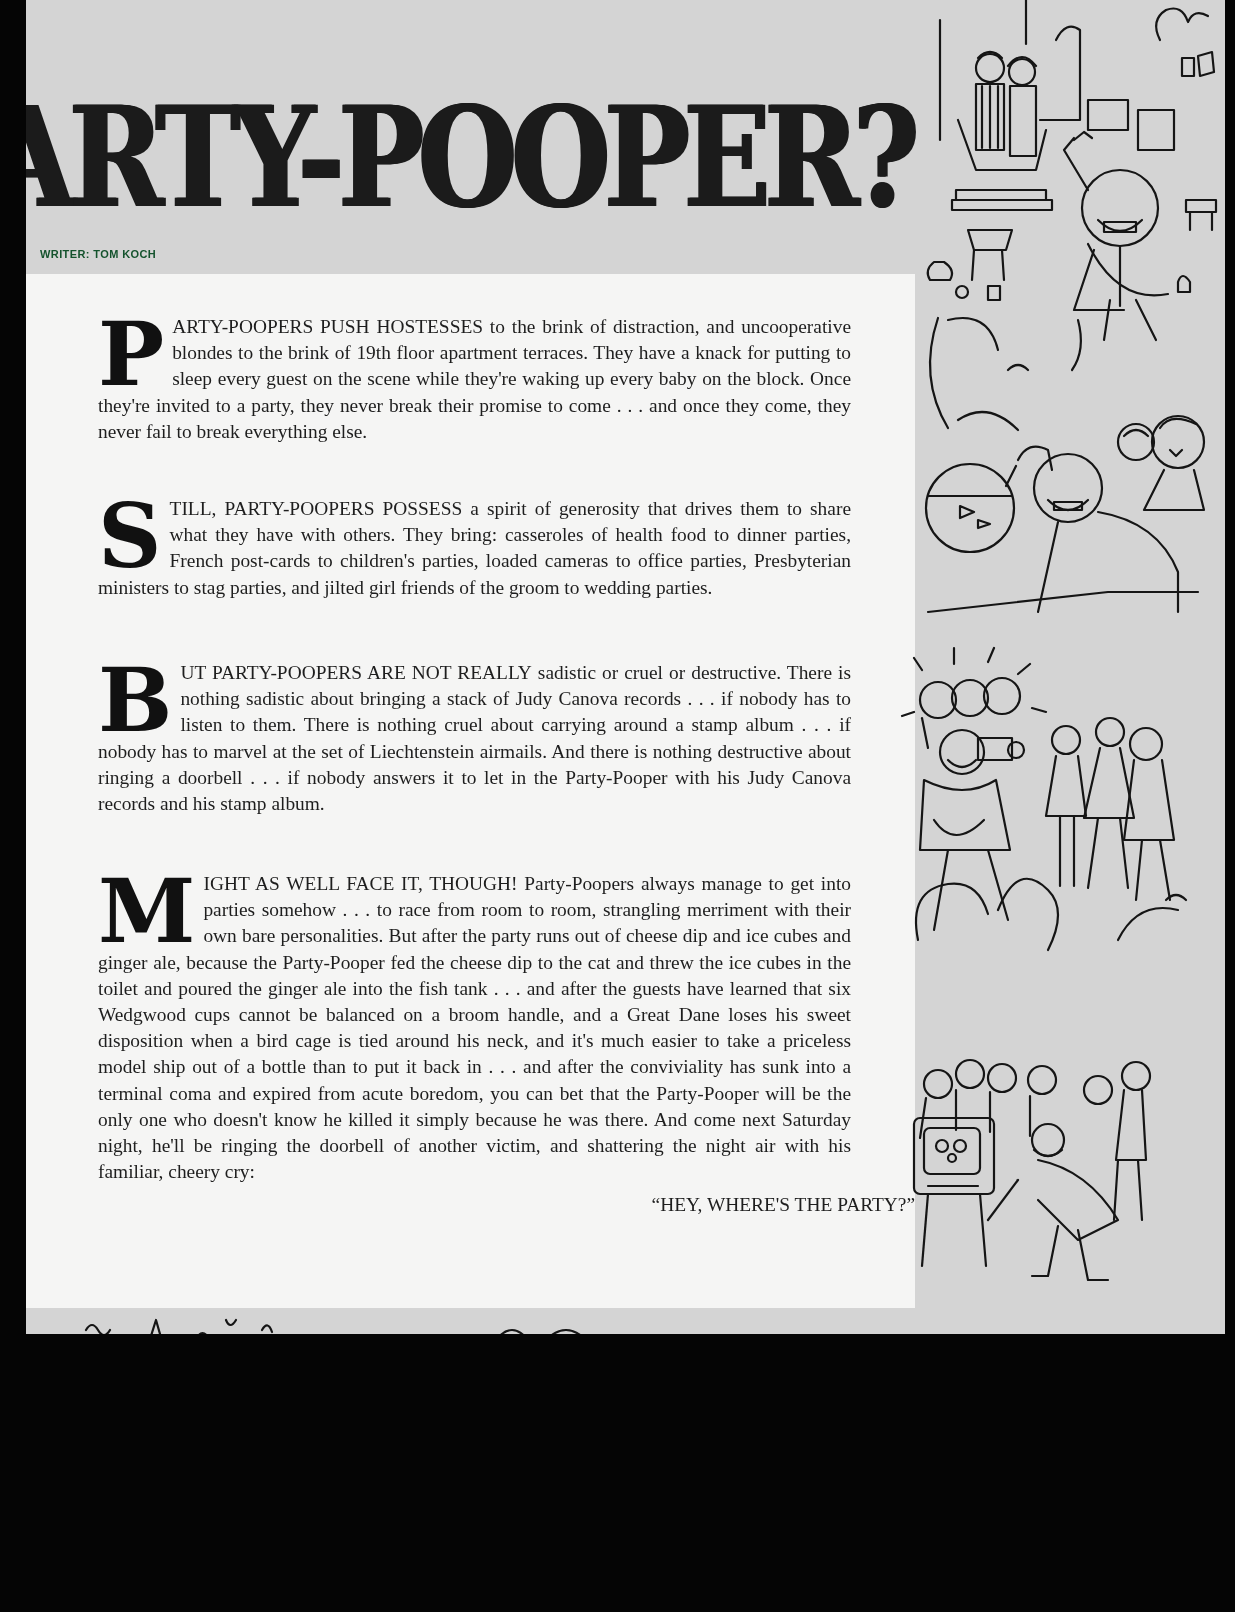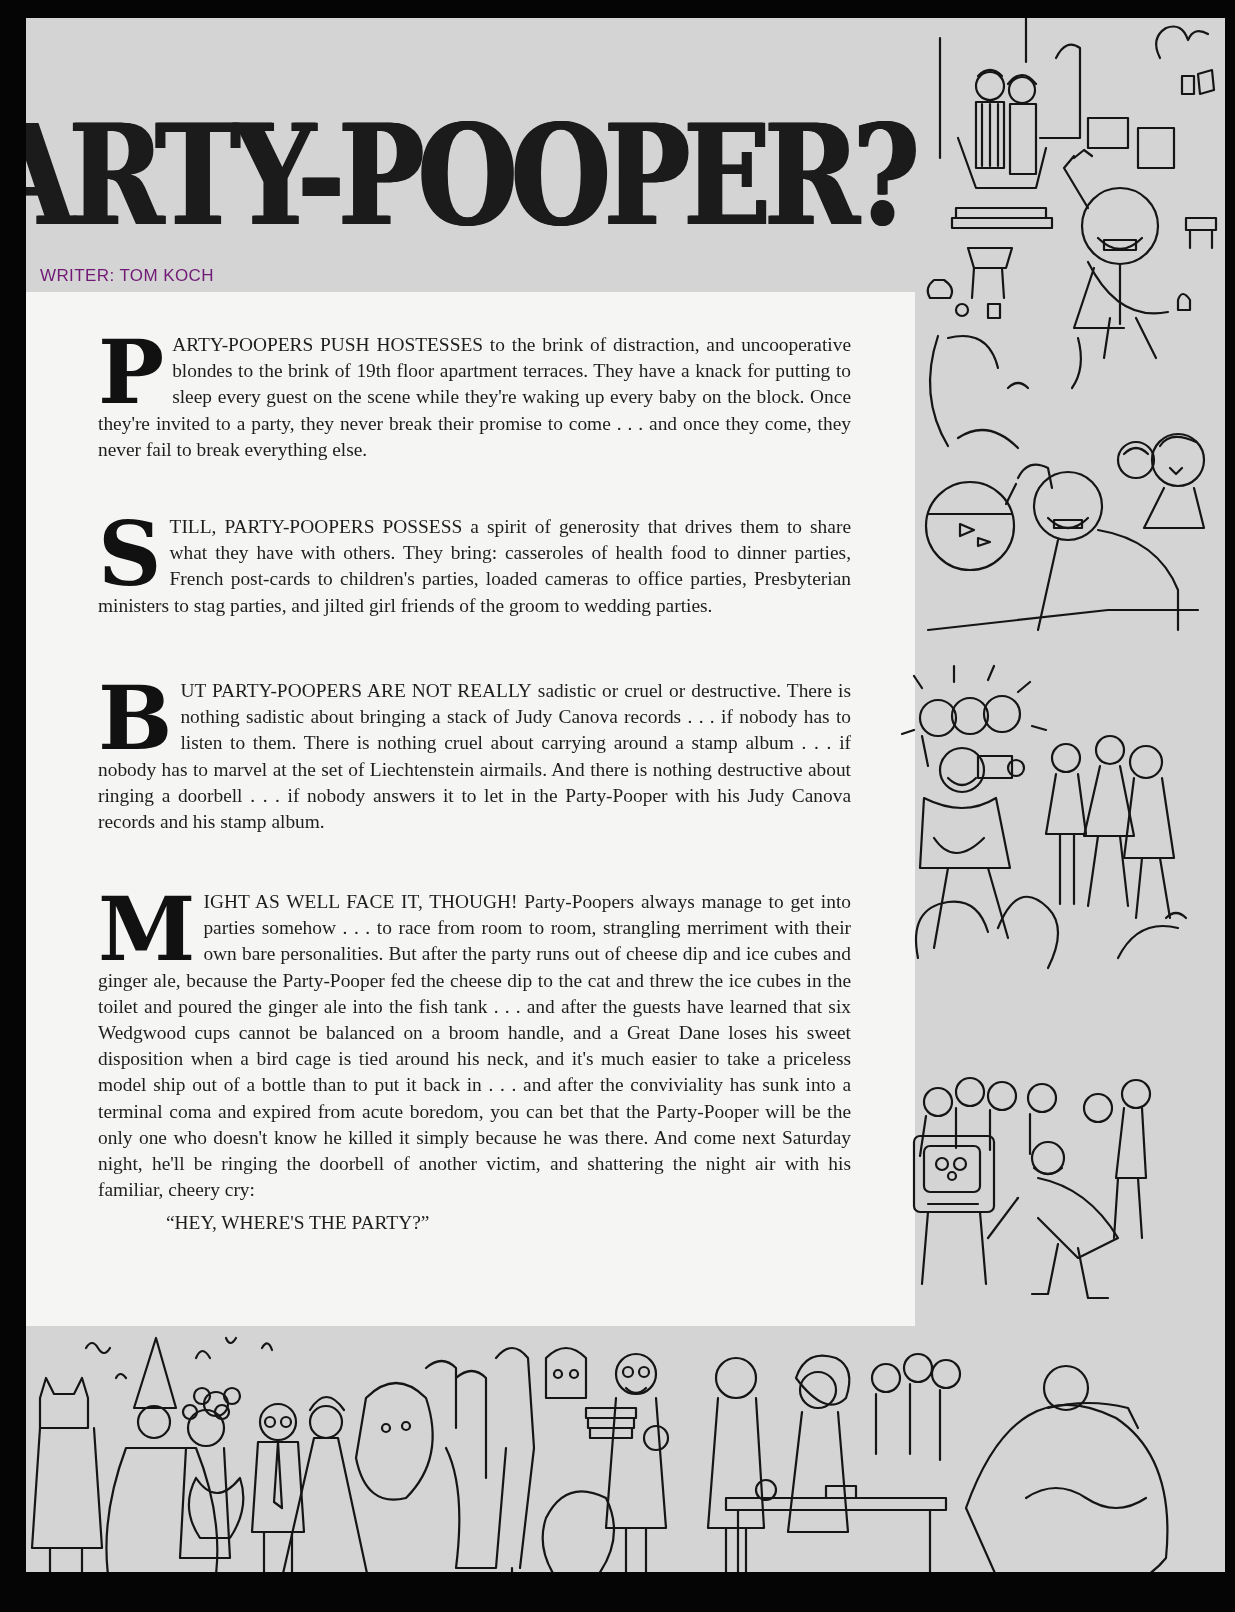--- a/index.html
+++ b/index.html
@@ -1,36 +1,36 @@
 <!DOCTYPE html>
 <html><head>
 <meta charset="utf-8">
 <style>
   * { box-sizing: border-box; margin: 0; padding: 0; }
   html, body { width: 1235px; height: 1612px; background: #050505; overflow: hidden; }
   body { position: relative; font-family: "DejaVu Serif", "Liberation Serif", serif; color: #1a1a1a; }
 
   .page {
-    position: absolute; left: 26px; top: 18px; width: 1199px; height: 1554px;
+    position: absolute; left: 26px; top: 0; width: 1199px; height: 1334px;
     background: #d4d4d4; overflow: hidden;
   }
 
   
   .title {
     position: absolute; left: -40px; top: 88px; width: 800px; height: 140px;
     font-family: "DejaVu Serif", "Liberation Serif", serif;
     font-weight: 900; font-size: 138px; line-height: 140px; letter-spacing: -8px;
     color: #1b1b1b; white-space: nowrap;
     transform: scaleX(0.83); transform-origin: left top;
     text-shadow: 2px 0 0 #1b1b1b, -1px 0 0 #1b1b1b;
   }
   .byline {
     position: absolute; left: 14px; top: 248px;
     font-family: "Liberation Sans", "DejaVu Sans", sans-serif;
-    font-weight: normal; font-size: 17px; letter-spacing: 0.4px; color: #701a75;
+    font-weight: bold; font-size: 11px; letter-spacing: 0.4px; color: #14532d;
   }
 
   
   .textbox {
     position: absolute; left: 0; top: 274px; width: 889px; height: 1034px;
     background: #f5f5f4;
   }
   .para {
     position: absolute; left: 72px; width: 753px;
     font-family: "Liberation Serif", "DejaVu Serif", serif;
@@ -40,21 +40,21 @@
   .dropcap {
     float: left; font-family: "DejaVu Serif", "Liberation Serif", serif; font-weight: 900;
     font-size: 88px; line-height: 72px; margin: 4px 8px 0 0; color: #111;
   }
   .lead { text-transform: none; font-family: Liberation Serif, serif; }
   .p1 { top: 40px; }
   .p2 { top: 222px; }
   .p3 { top: 386px; }
   .p4 { top: 597px; }
   .closing {
-    position: absolute; left: 0; width: 889px; top: 920px; text-align: left;
+    position: absolute; left: 0; width: 889px; top: 920px; text-align: right;
     font-family: "Liberation Serif", "DejaVu Serif", serif; font-size: 19.4px; color: #1e1e1e;
     padding-left: 140px;
   }
 
   
   .art { position: absolute; }
   .art svg { display: block; }
   .art-right { left: 872px; top: 0; width: 327px; height: 1290px; }
   .art-bottom { left: 0; top: 1300px; width: 1199px; height: 302px; }
 </style>

